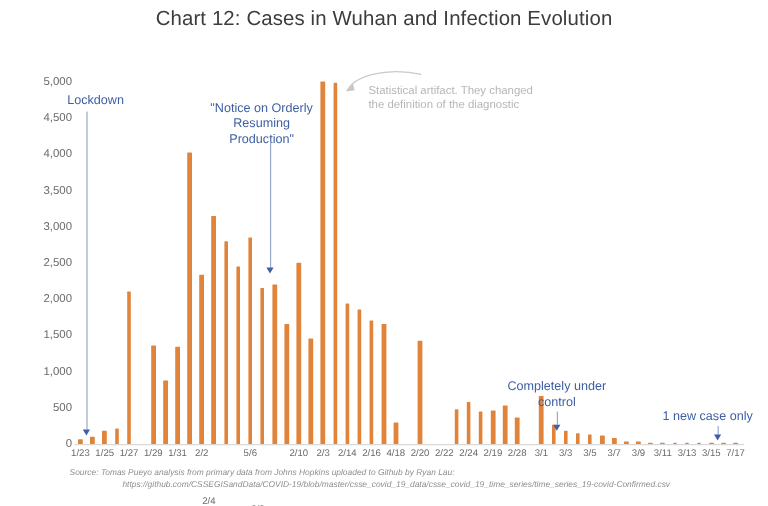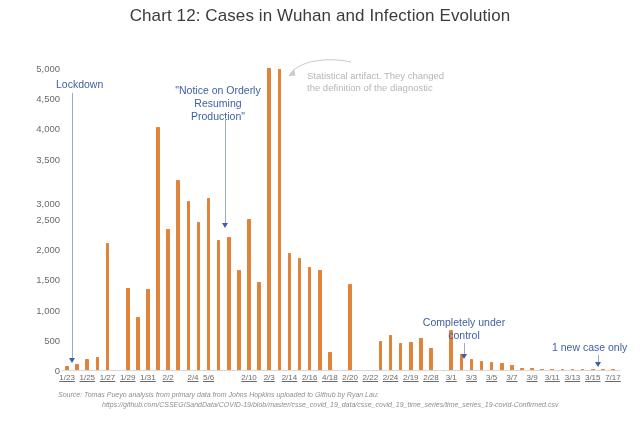--- a/index.html
+++ b/index.html
@@ -72,21 +72,20 @@
     width: 558px;
     height: 14px;
   }
   .x-tick {
     position: absolute;
     top: 0;
     font-size: 8px;
     color: #6a6a6a;
     transform: translateX(-50%);
     white-space: nowrap;
-    text-decoration: underline;
   }
 
   
   .bars {
     position: absolute;
     left: 0; top: 0;
     width: 100%; height: 100%;
   }
   .bar {
     position: absolute;
@@ -146,21 +145,21 @@
 
 <div class="chart-title">Chart 12: Cases in Wuhan and Infection Evolution</div>
 
 <div class="y-axis">
     <div class="y-tick" style="top: 310px;">0</div>
     <div class="y-tick" style="top: 279.8px;">500</div>
     <div class="y-tick" style="top: 249.6px;">1,000</div>
     <div class="y-tick" style="top: 219.4px;">1,500</div>
     <div class="y-tick" style="top: 189.2px;">2,000</div>
     <div class="y-tick" style="top: 159px;">2,500</div>
-    <div class="y-tick" style="top: 143px;">3,000</div>
+    <div class="y-tick" style="top: 129px;">3,000</div>
     <div class="y-tick" style="top: 98.6px;">3,500</div>
     <div class="y-tick" style="top: 68.4px;">4,000</div>
     <div class="y-tick" style="top: 38.2px;">4,500</div>
     <div class="y-tick" style="top: 8px;">5,000</div>
   </div>
 
 <div class="plot-area">
   <div class="bars">
       <div class="bar" style="background: rgb(224, 132, 60); left: 3.25455px; width: 3.6px; height: 3.7448px;"></div>
       <div class="bar" style="background: rgb(224, 132, 60); left: 13.3636px; width: 3.6px; height: 6.342px;"></div>
@@ -217,21 +216,21 @@
 
 <div class="baseline"></div>
 
 <div class="x-axis">
     <div class="x-tick" style="left: 5.05455px;">1/23</div>
     <div class="x-tick" style="left: 25.2727px;">1/25</div>
     <div class="x-tick" style="left: 45.4909px;">1/27</div>
     <div class="x-tick" style="left: 65.7091px;">1/29</div>
     <div class="x-tick" style="left: 85.9273px;">1/31</div>
     <div class="x-tick" style="left: 106.145px;">2/2</div>
-    <div class="x-tick" style="left: 131px;">2/4</div>
+    <div class="x-tick" style="left: 112px; margin-top: 40px;">2/4</div>
     <div class="x-tick" style="left: 146.582px;">5/6</div>
     <div class="x-tick" style="left: 153px; margin-top: 47px;">2/8</div>
     <div class="x-tick" style="left: 187.018px;">2/10</div>
     <div class="x-tick" style="left: 207.236px;">2/3</div>
     <div class="x-tick" style="left: 227.455px;">2/14</div>
     <div class="x-tick" style="left: 247.673px;">2/16</div>
     <div class="x-tick" style="left: 267.891px;">4/18</div>
     <div class="x-tick" style="left: 288.109px;">2/20</div>
     <div class="x-tick" style="left: 308.327px;">2/22</div>
     <div class="x-tick" style="left: 328.545px;">2/24</div>

